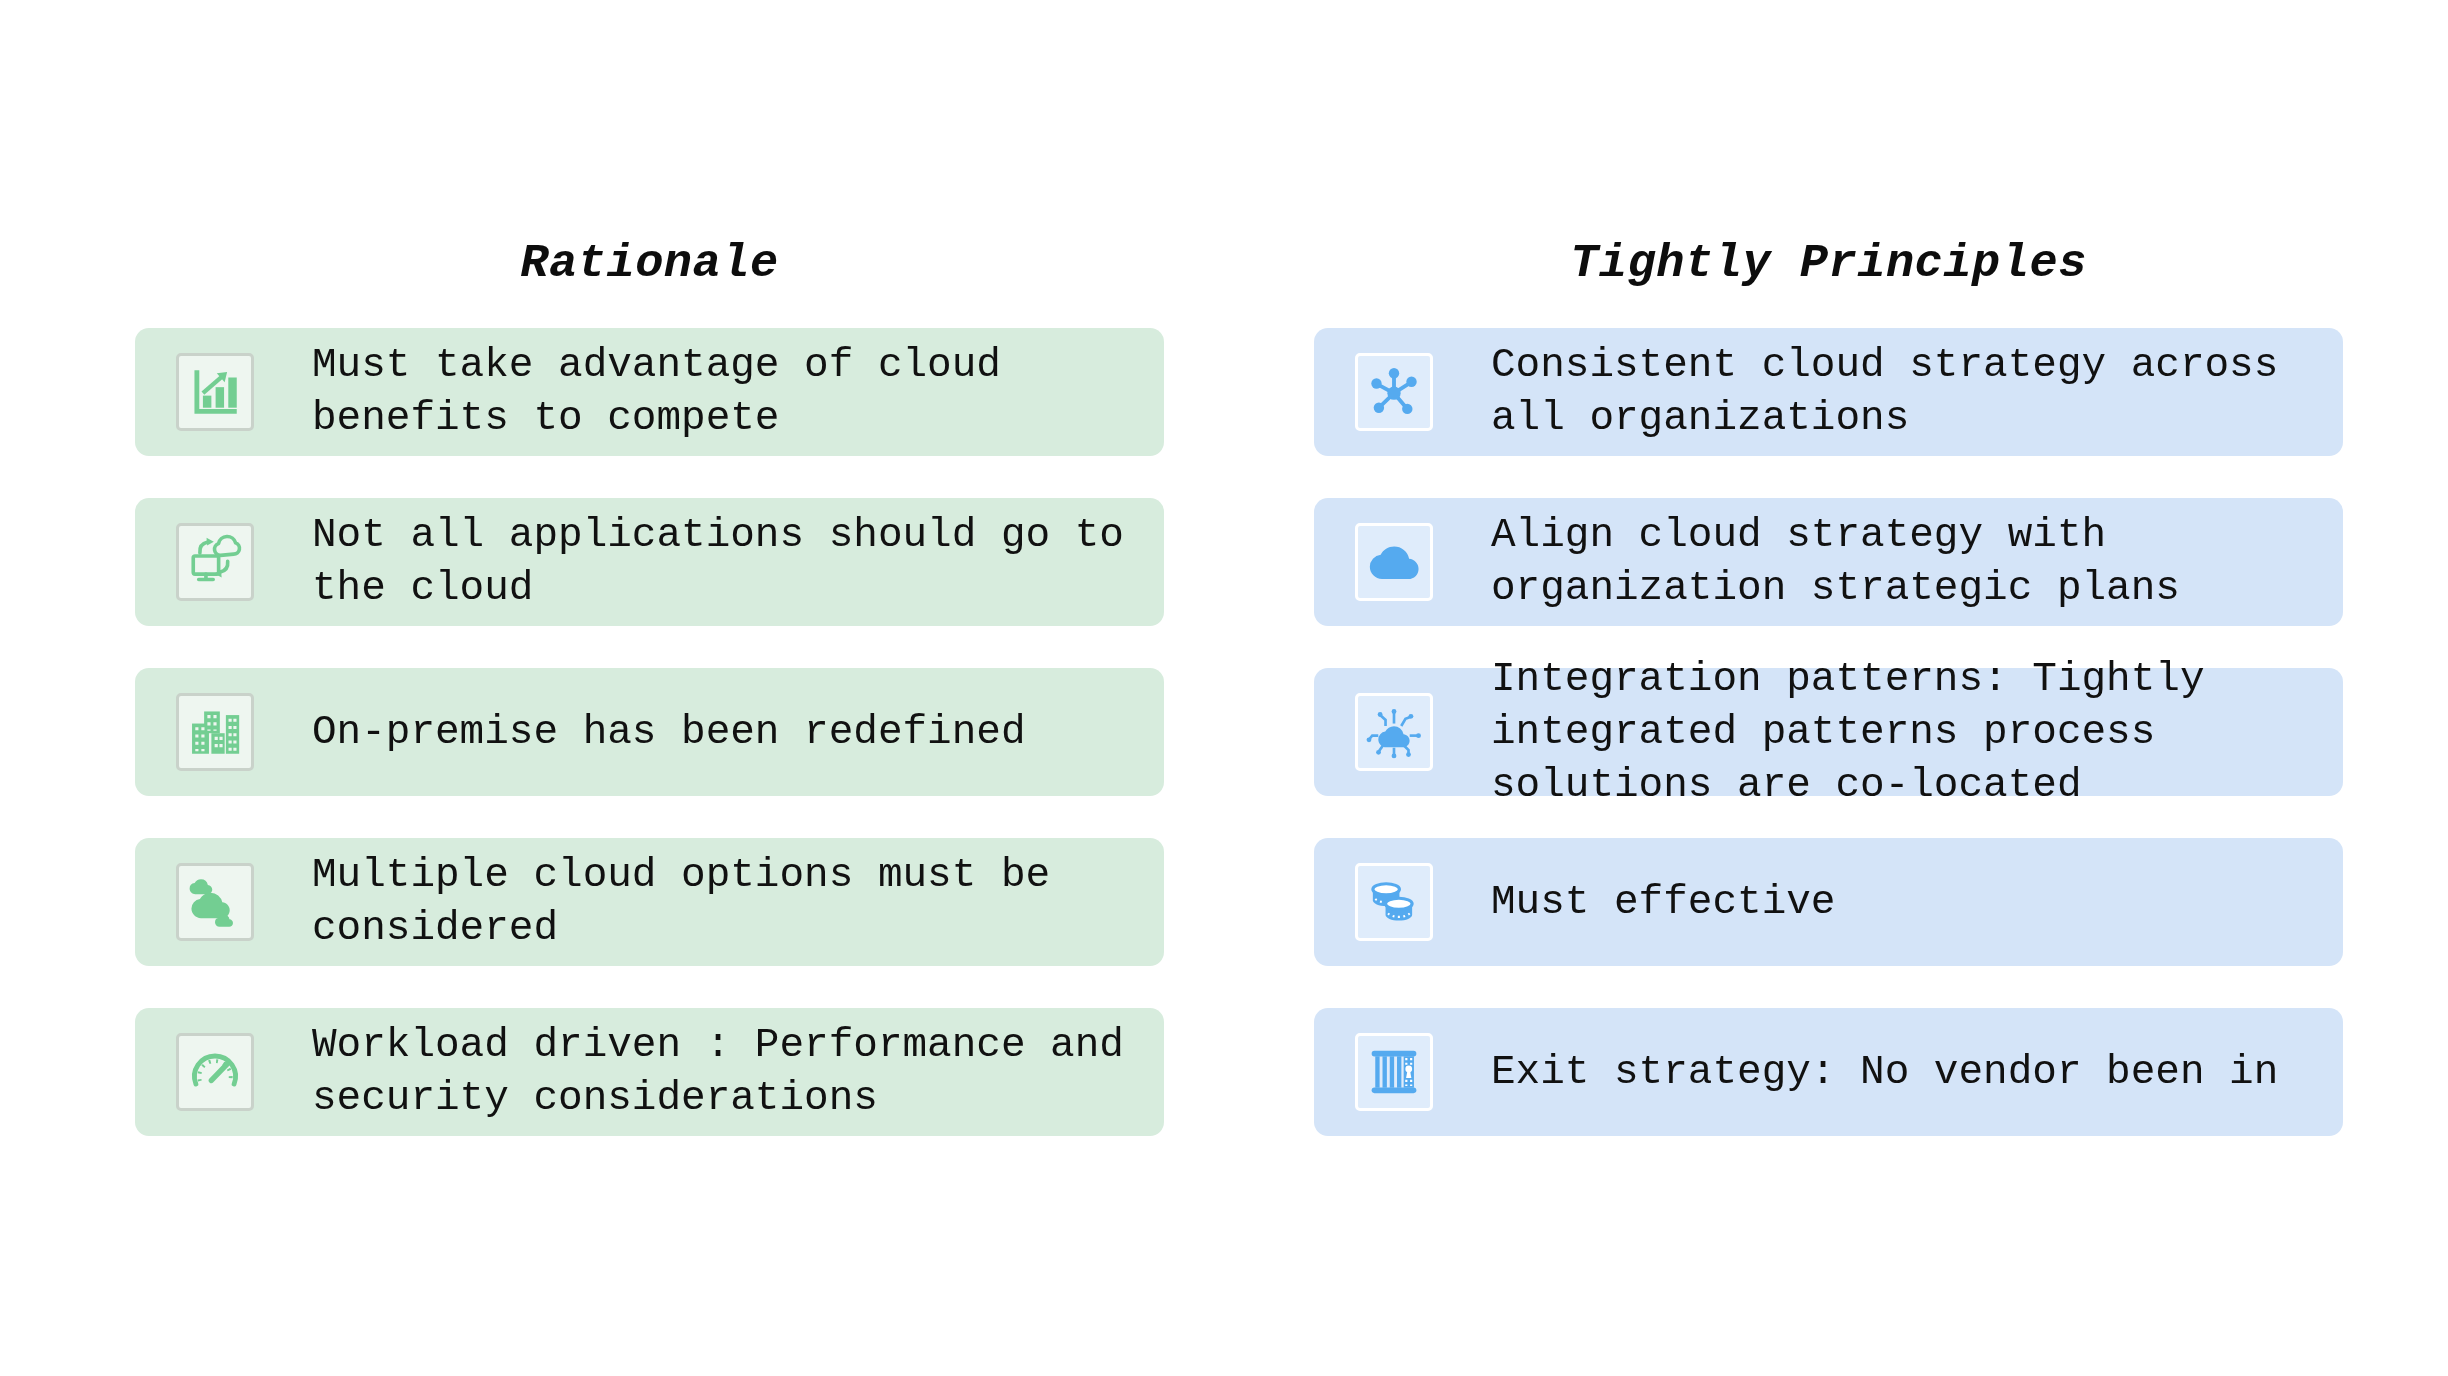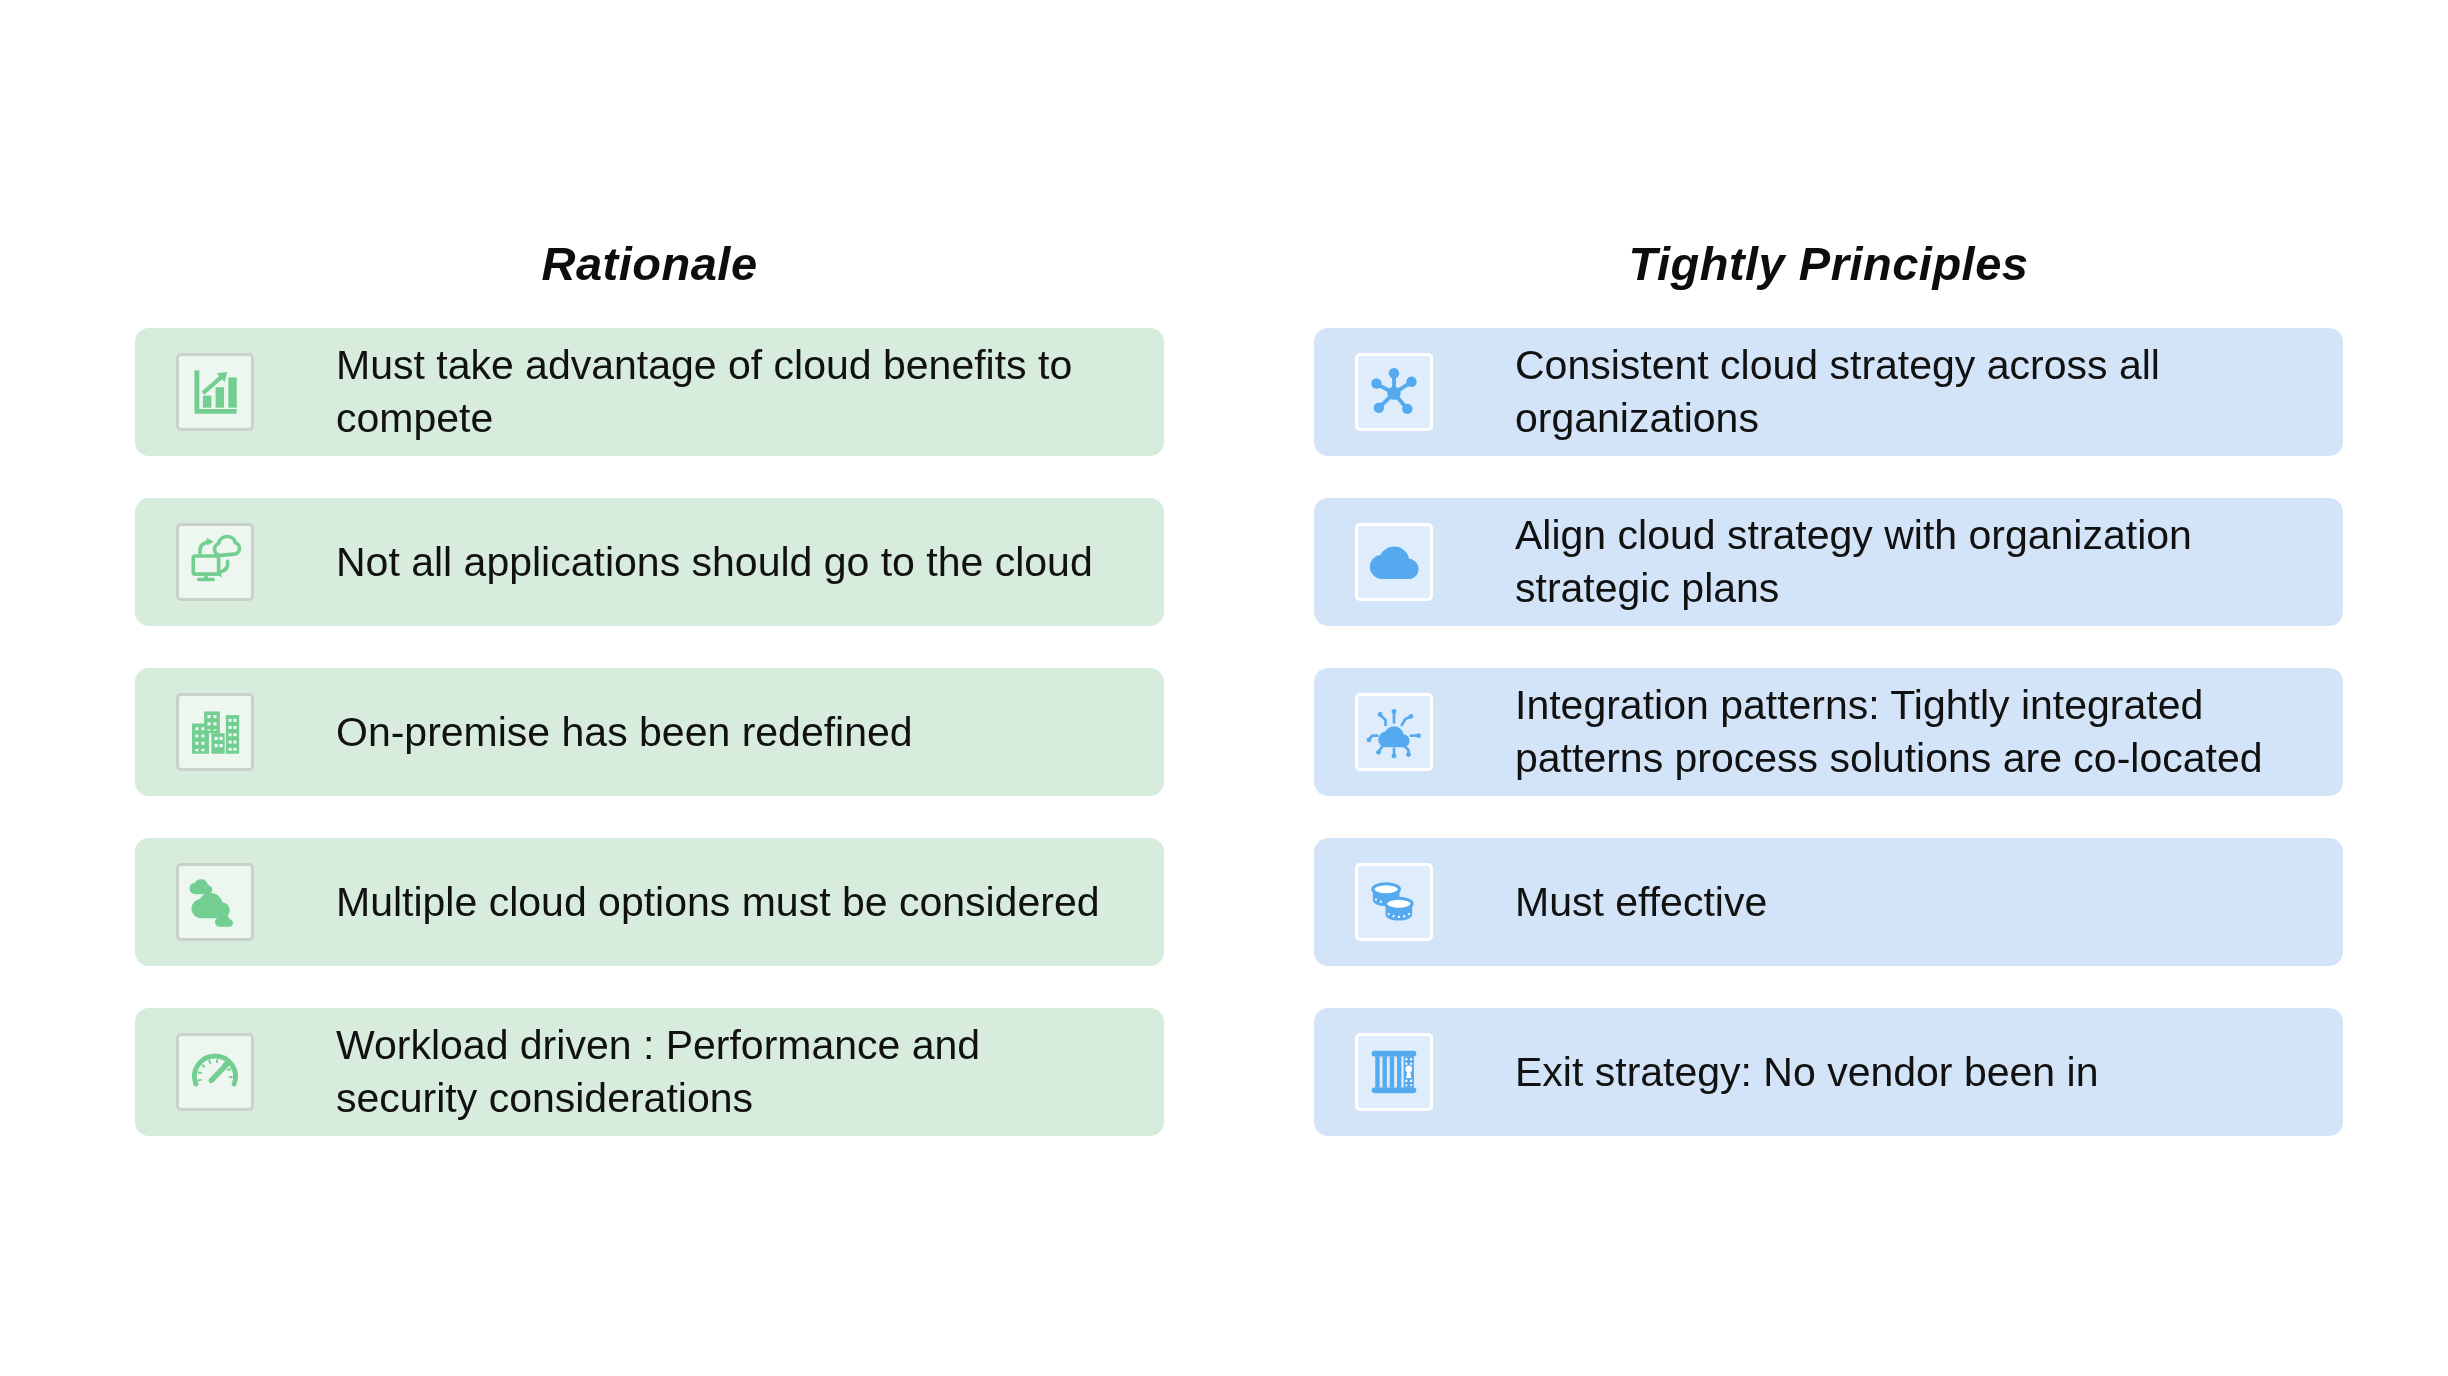--- a/index.html
+++ b/index.html
@@ -4,20 +4,21 @@
 <style>
   * { margin: 0; padding: 0; box-sizing: border-box; }
   html, body { background: #ffffff; }
   body { font-family: "Liberation Sans", "DejaVu Sans", sans-serif; }
   #canvas {
     position: relative;
     width: 2448px;
     height: 1376px;
     background: #ffffff;
     overflow: hidden;
+    font-family: Liberation Mono, monospace;
   }
   .col {
     position: absolute;
     top: 236px;
     width: 1029px;
   }
   .col-title {
     font-size: 47px;
     font-weight: bold;
     font-style: italic;
@@ -29,21 +30,20 @@
     letter-spacing: 0.5px;
   }
   .pill {
     display: flex;
     align-items: center;
     width: 100%;
     height: 128px;
     margin-bottom: 42px;
     border-radius: 14px;
     background: var(--pill-bg);
-    gap: 24px;
   }
   .icon-box {
     flex: 0 0 auto;
     width: 78px;
     height: 78px;
     margin-left: 41px;
     border-radius: 5px;
     background: var(--box-bg);
     border: 3px solid var(--box-border);
     display: flex;

